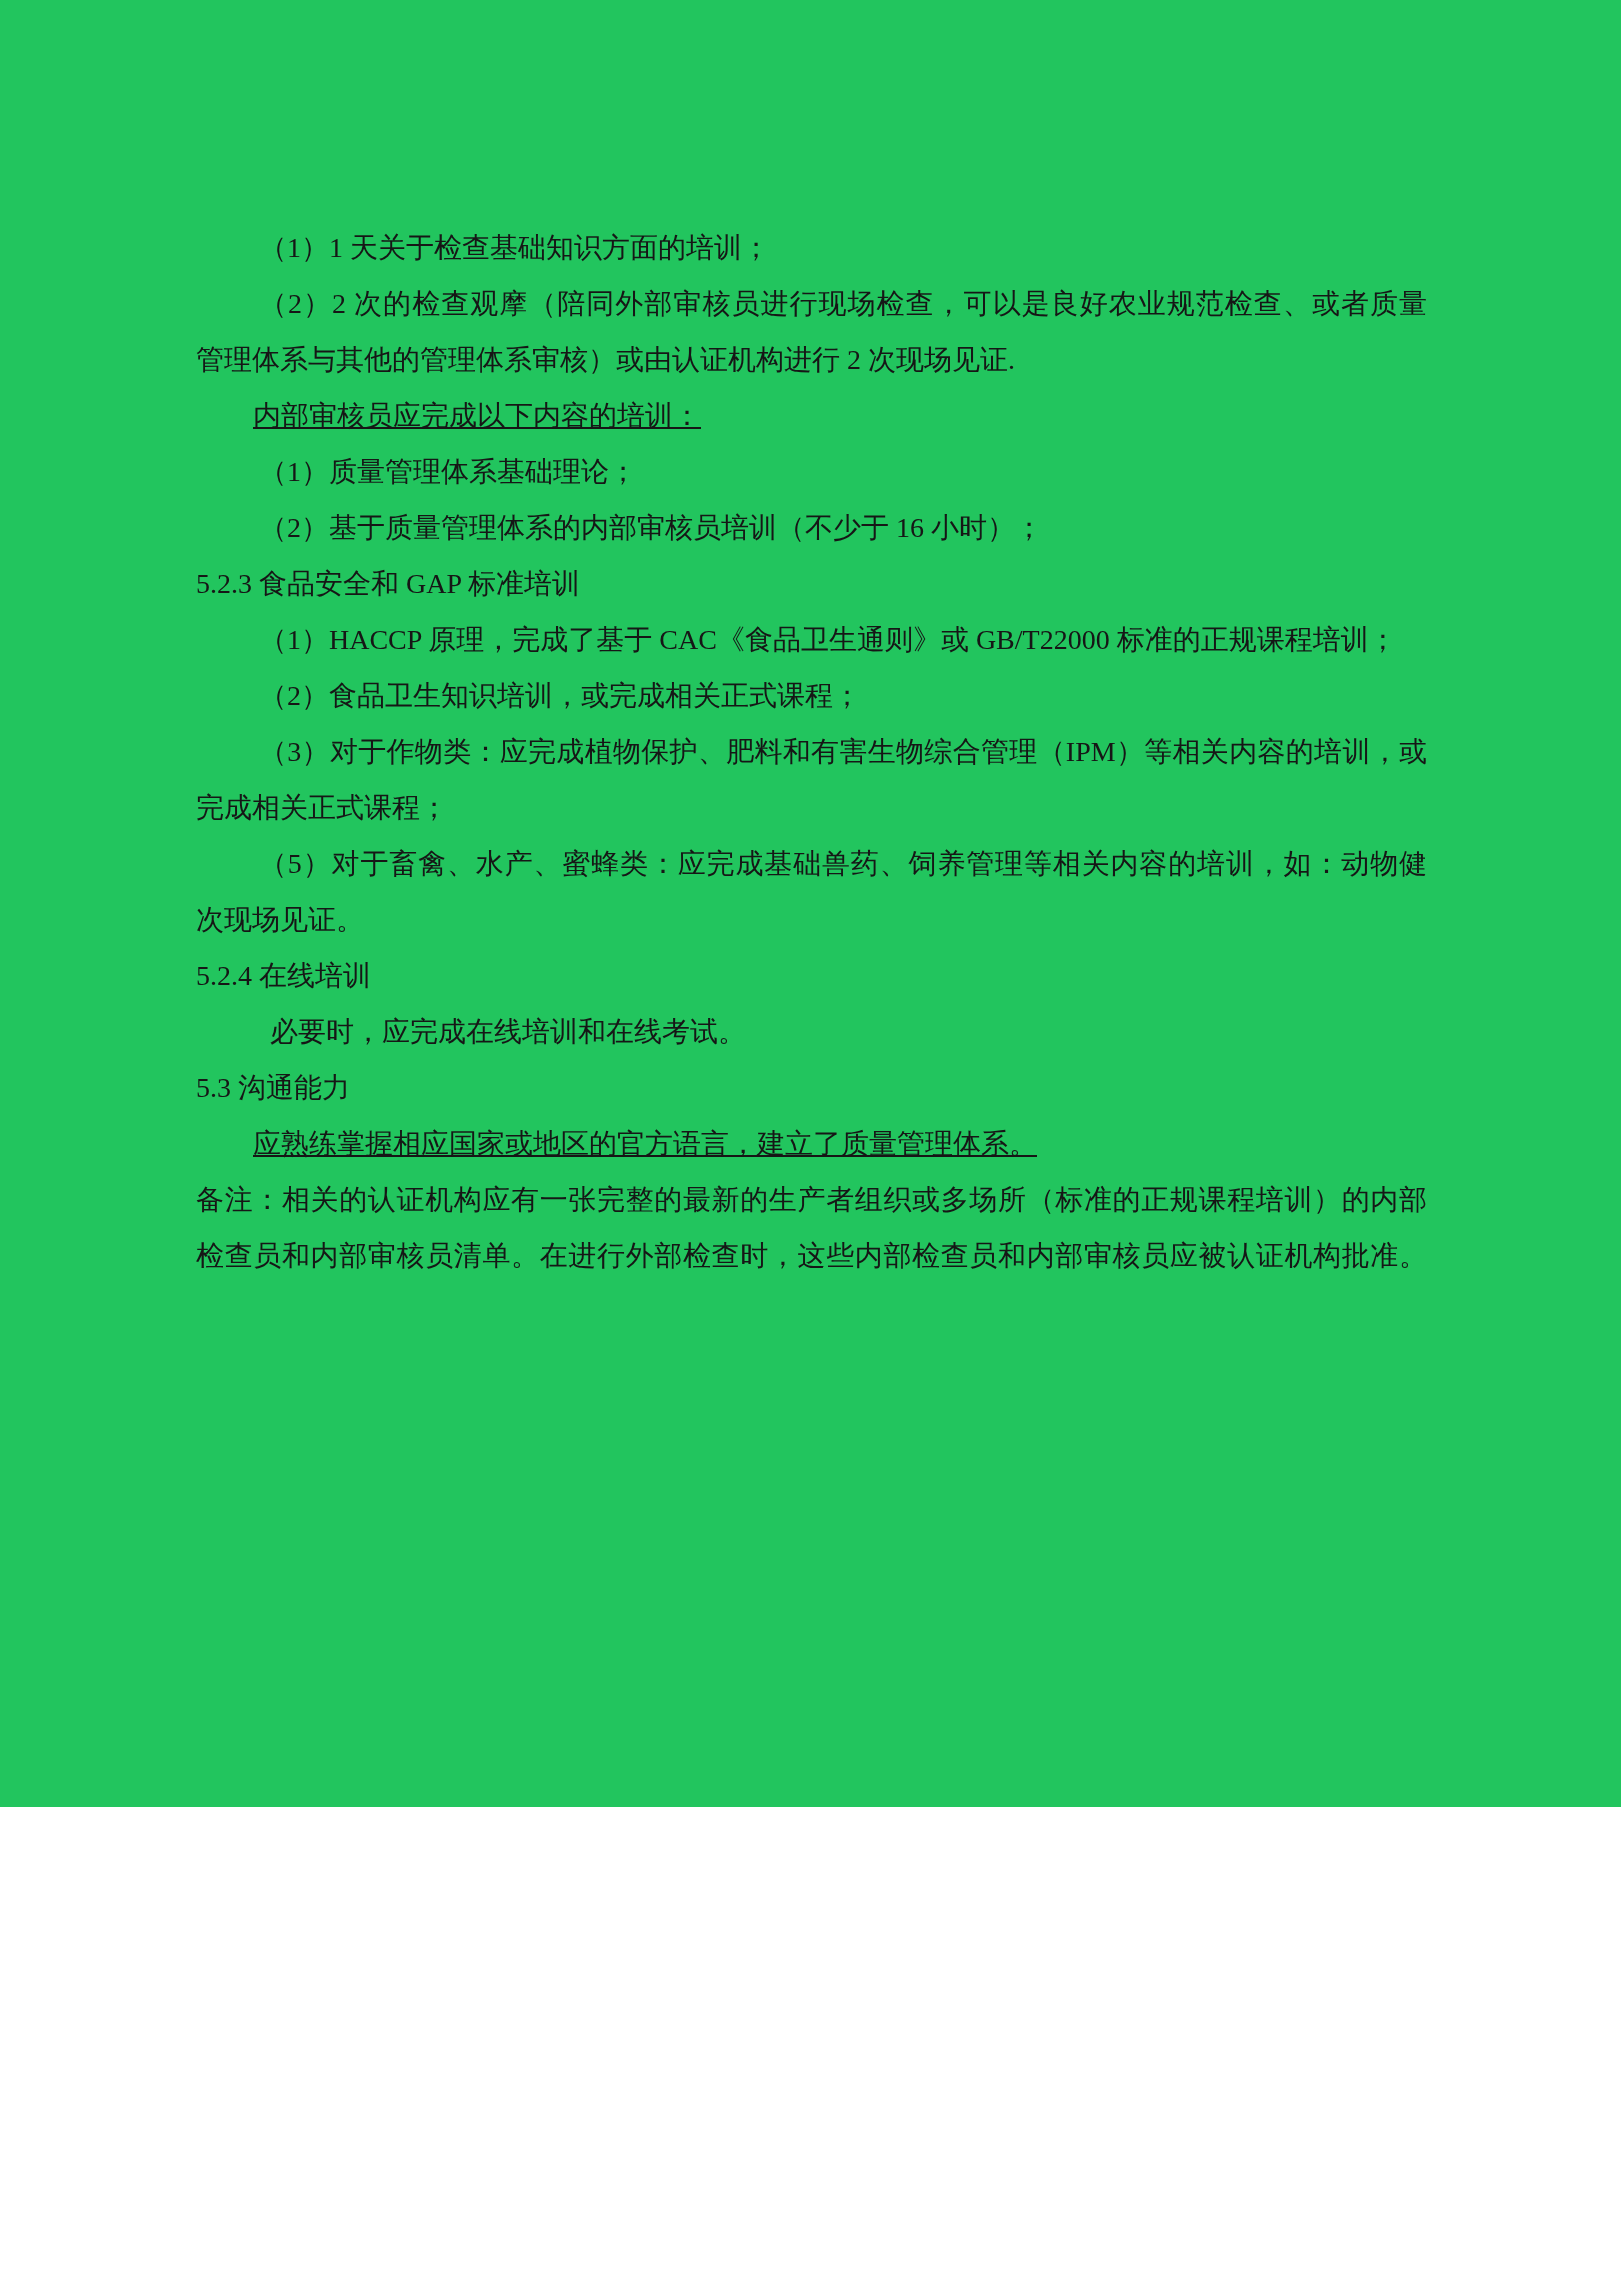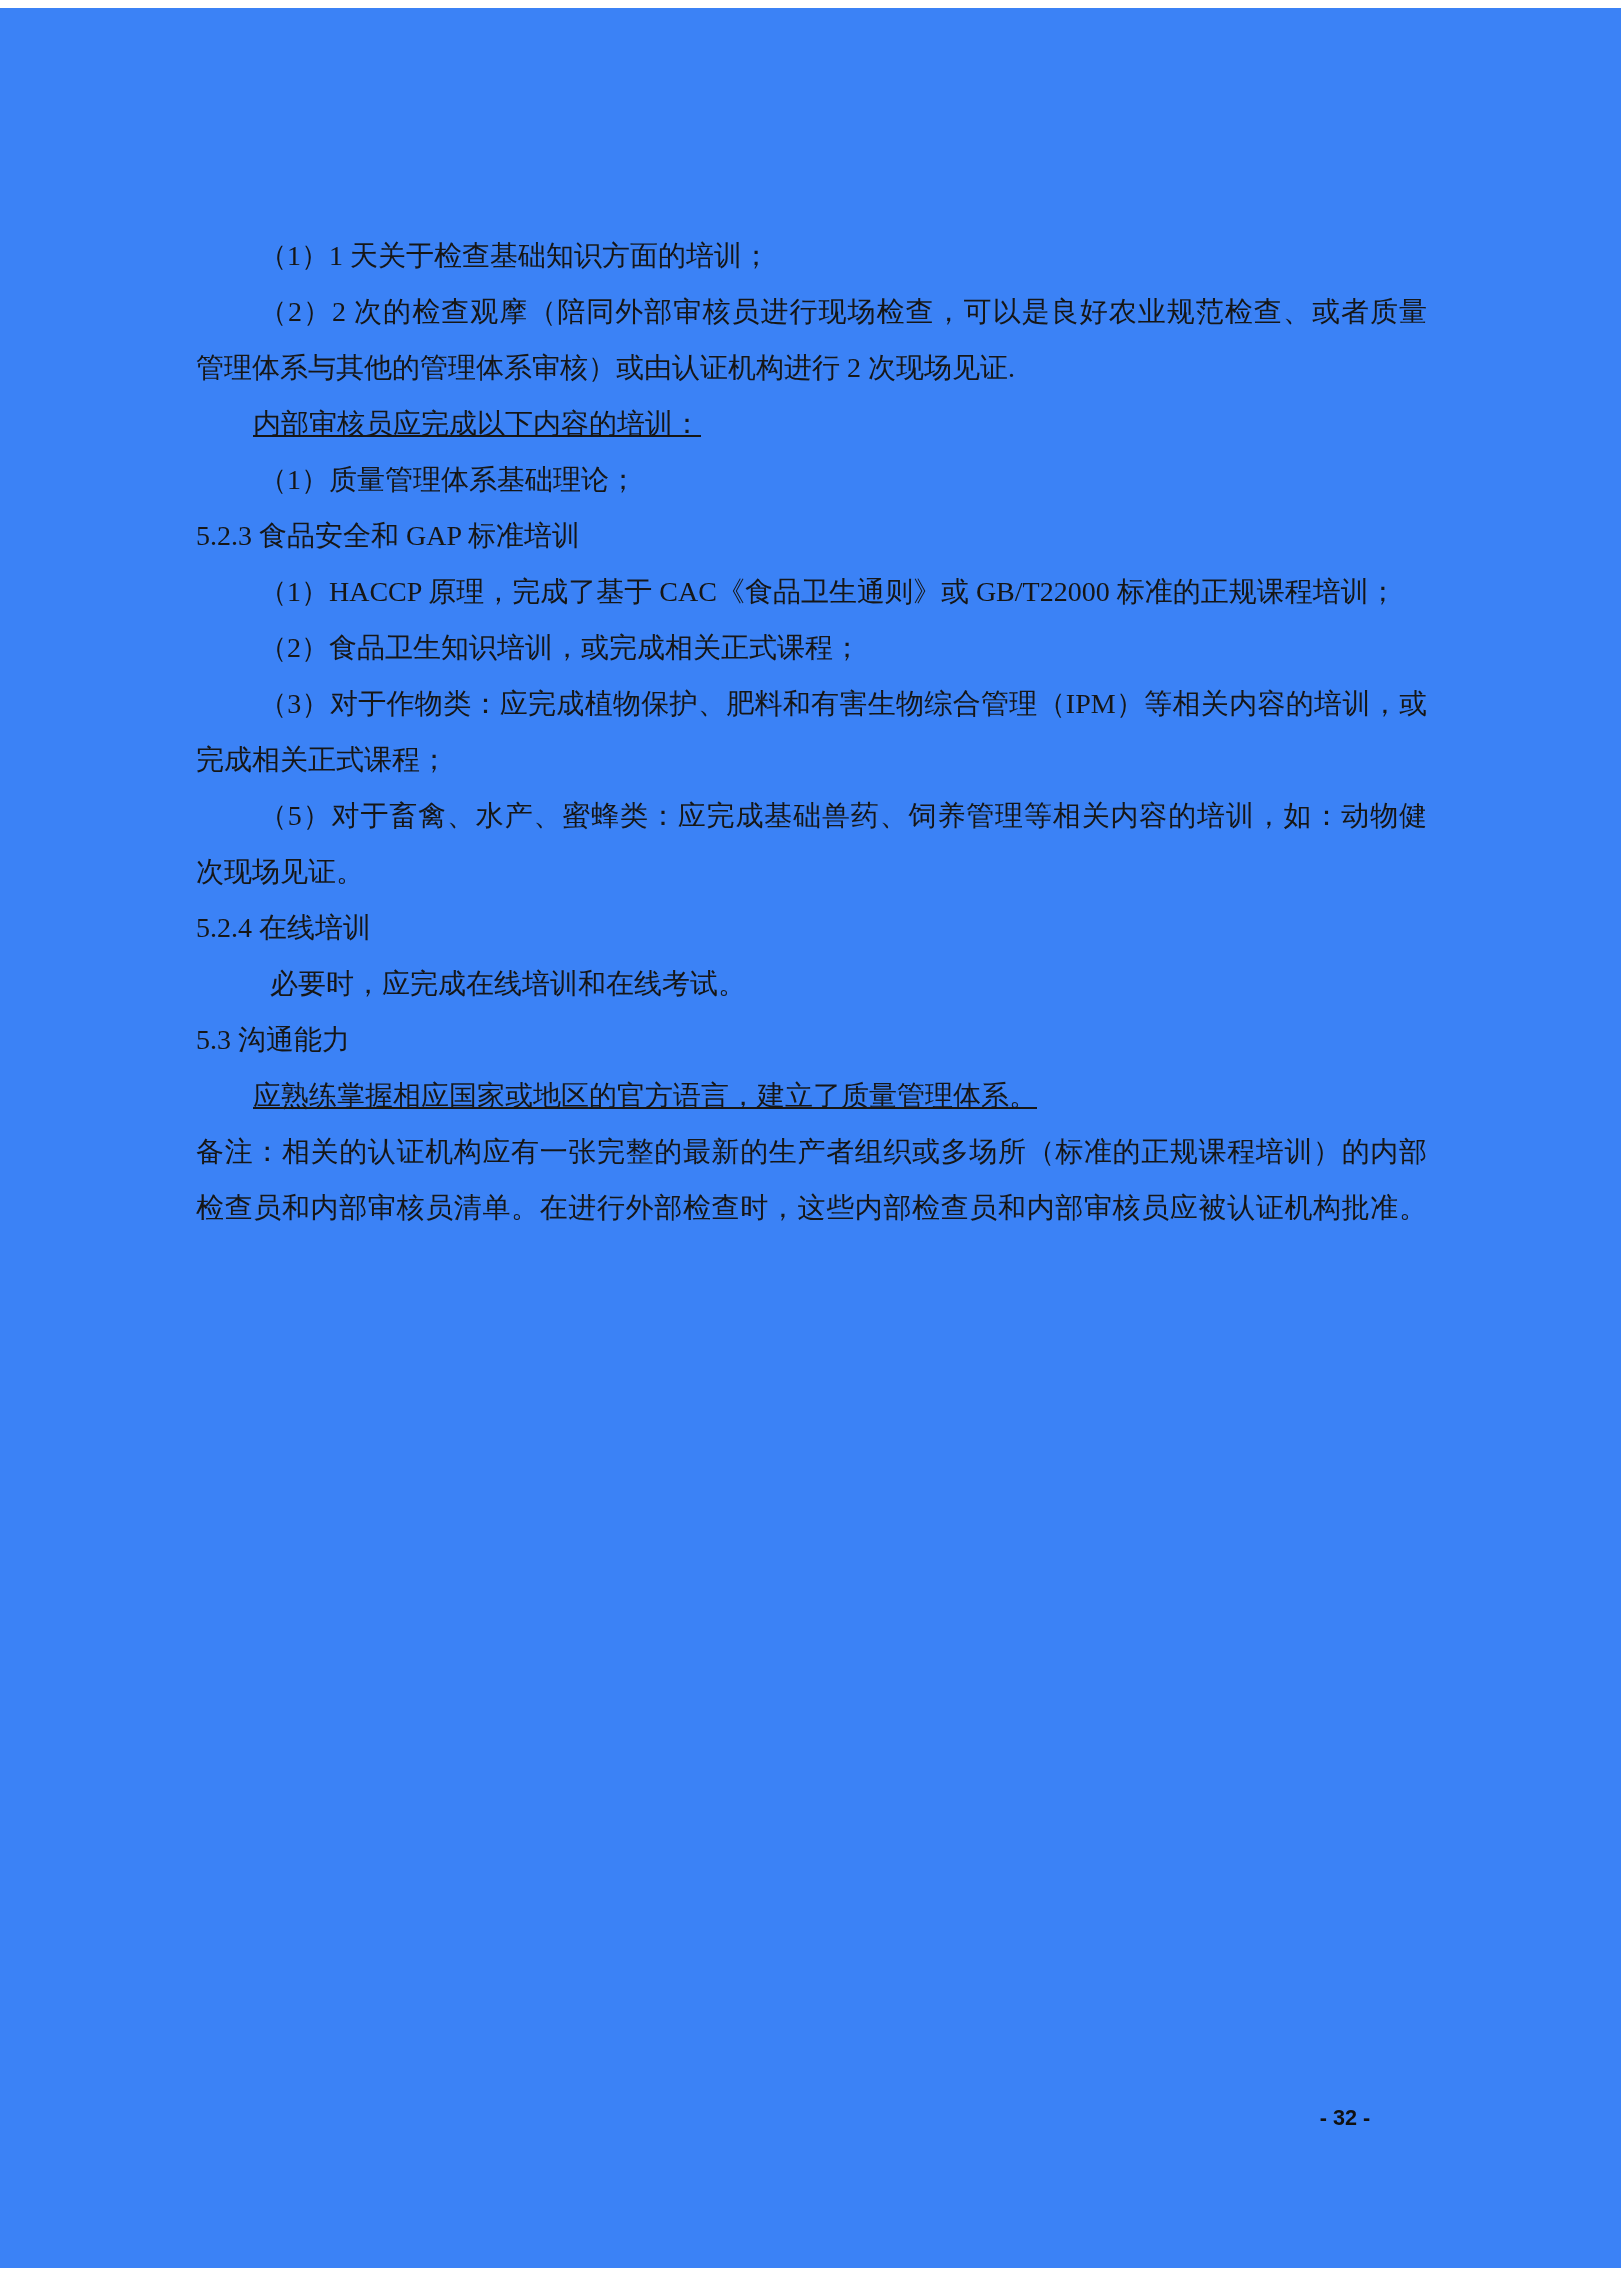--- a/index.html
+++ b/index.html
@@ -8,24 +8,24 @@
   }
   body {
     width: 1621px;
     height: 2293px;
     background: #ffffff;
     position: relative;
     font-family: "Liberation Serif", "DejaVu Serif", serif;
   }
   .page {
     position: absolute;
-    left: 0; top: 8px;
+    left: 0; top: 0;
     width: 1621px;
-    height: 2260px;
-    background: #3b82f6;
+    height: 1807px;
+    background: #22c55e;
     overflow: hidden;
   }
   .doc-body {
     position: absolute;
     left: 196px;
     top: 220px;
     width: 1231px;
     color: #161616;
     font-size: 28px;
   }
@@ -62,20 +62,21 @@
 </head>
 <body>
 
 <div class="page">
   <div class="doc-body">
       <div class="line ind-num">（1）1 天关于检查基础知识方面的培训；</div>
       <div class="line ind-num full">（2）2 次的检查观摩（陪同外部审核员进行现场检查，可以是良好农业规范检查、或者质量</div>
       <div class="line ind-none">管理体系与其他的管理体系审核）或由认证机构进行 2 次现场见证.</div>
       <div class="line ind-cjk">内部审核员应完成以下内容的培训：</div>
       <div class="line ind-num">（1）质量管理体系基础理论；</div>
+      <div class="line ind-num">（2）基于质量管理体系的内部审核员培训（不少于 16 小时）；</div>
       <div class="line ind-none">5.2.3 食品安全和 GAP 标准培训</div>
       <div class="line ind-num">（1）HACCP 原理，完成了基于 CAC《食品卫生通则》或 GB/T22000 标准的正规课程培训；</div>
       <div class="line ind-num">（2）食品卫生知识培训，或完成相关正式课程；</div>
       <div class="line ind-num full">（3）对于作物类：应完成植物保护、肥料和有害生物综合管理（IPM）等相关内容的培训，或</div>
       <div class="line ind-none">完成相关正式课程；</div>
       <div class="line ind-num full">（5）对于畜禽、水产、蜜蜂类：应完成基础兽药、饲养管理等相关内容的培训，如：动物健</div>
       <div class="line ind-none">次现场见证。</div>
       <div class="line ind-none">5.2.4 在线培训</div>
       <div class="line ind-deep">必要时，应完成在线培训和在线考试。</div>
       <div class="line ind-none">5.3 沟通能力</div>

